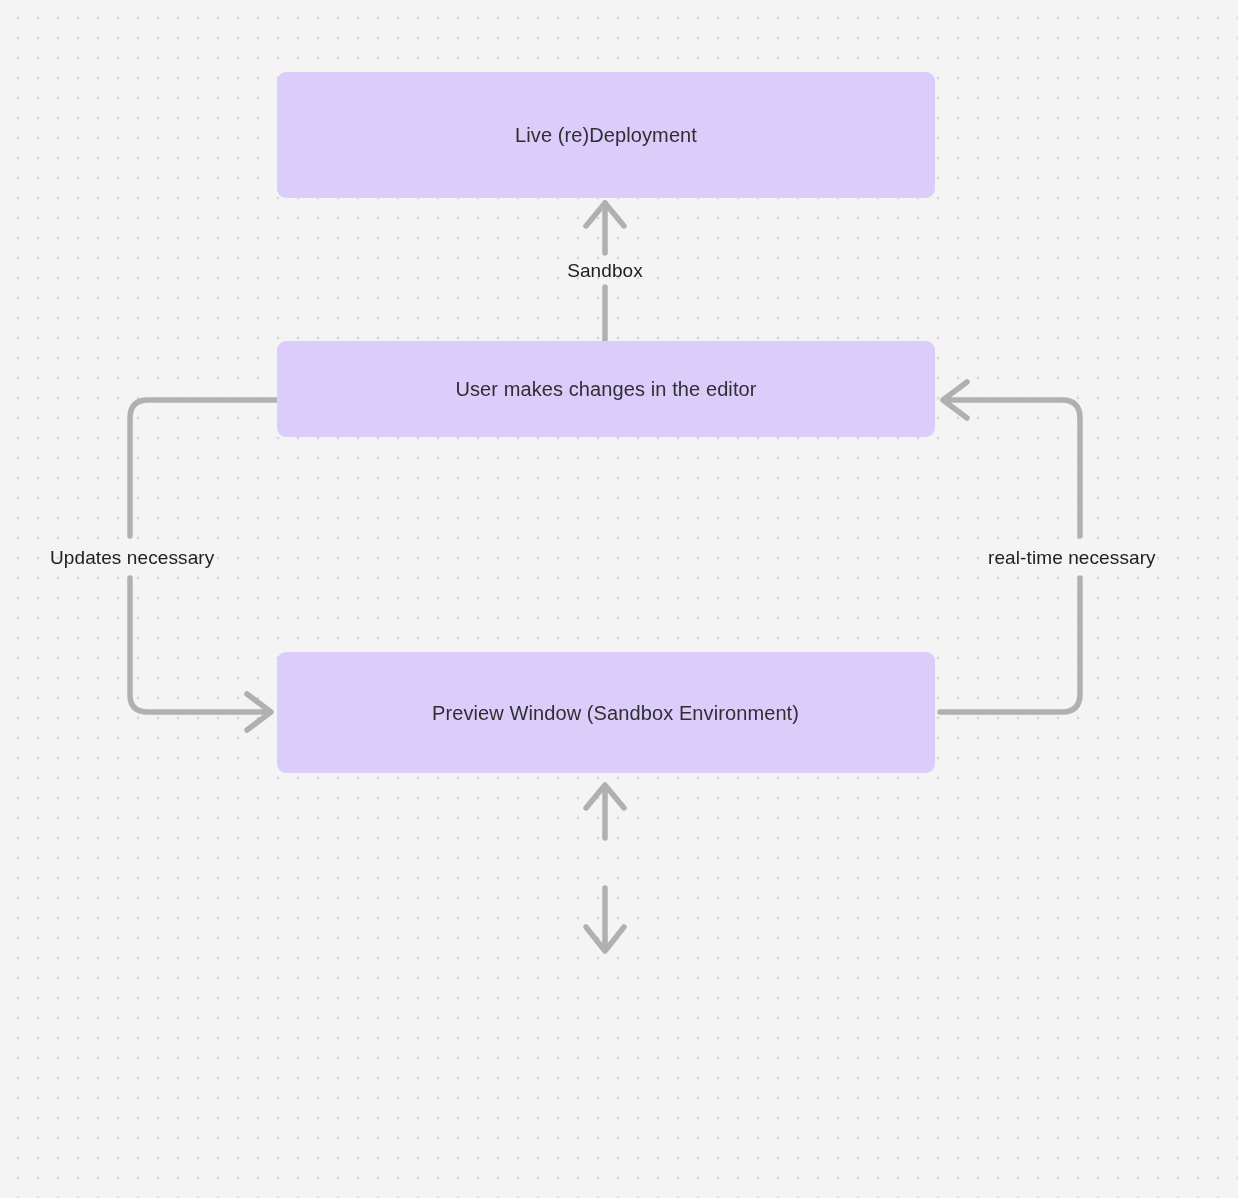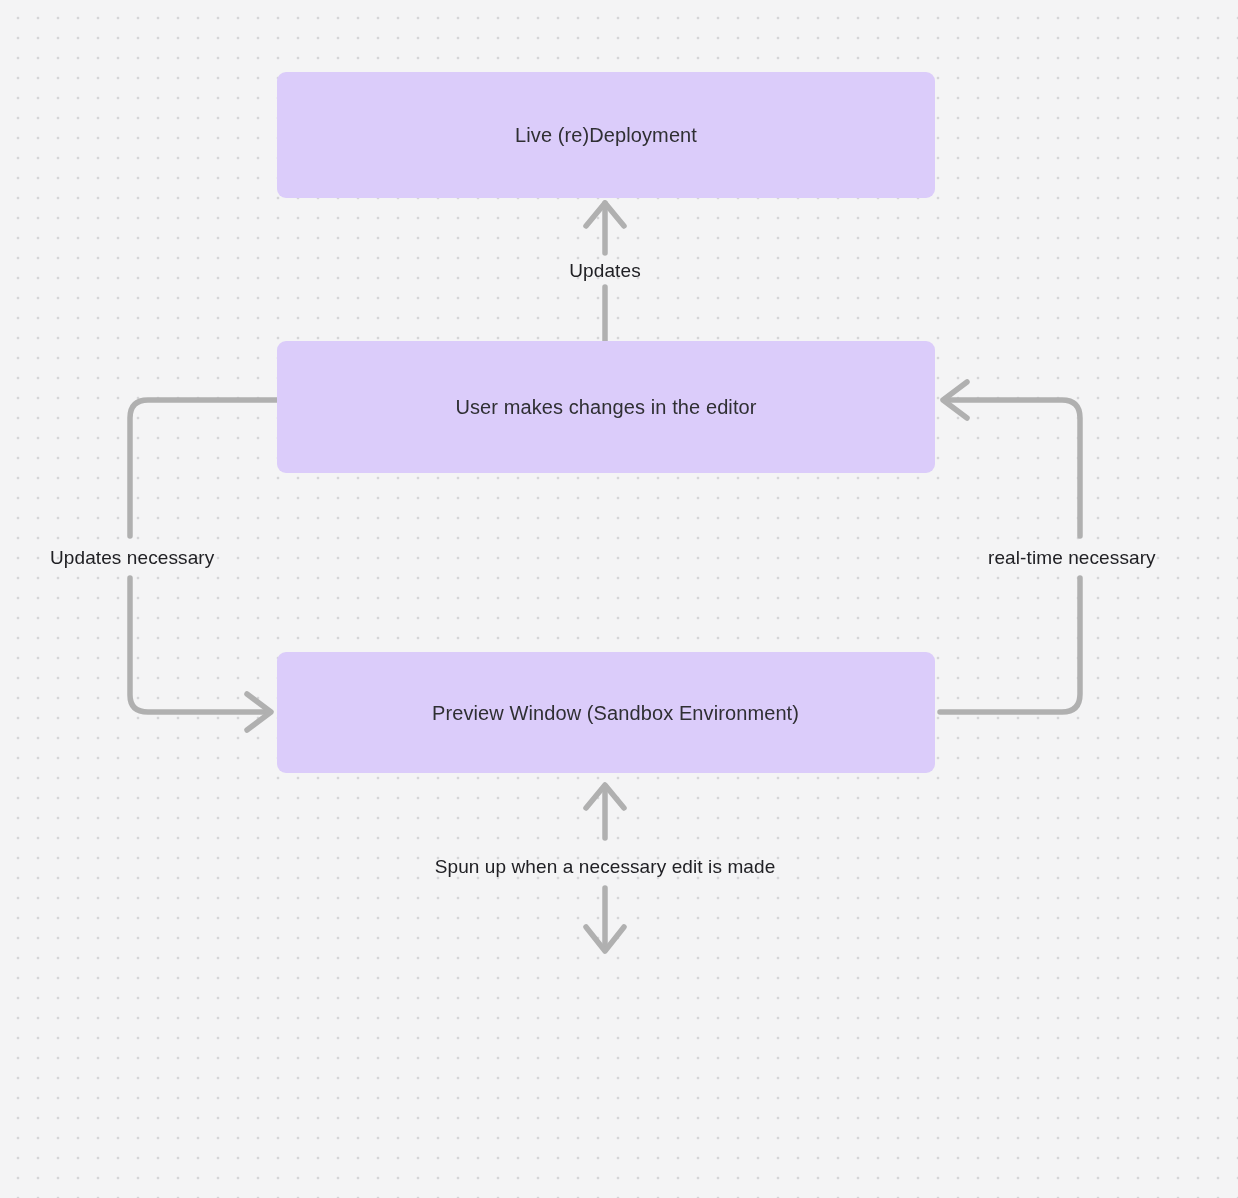--- a/index.html
+++ b/index.html
@@ -88,30 +88,29 @@
       <path d="M 586 808 L 605 785 L 624 808" stroke="#b0b0b0" stroke-width="5.5" fill="none" stroke-linecap="round" stroke-linejoin="round"></path>
       <path d="M 605 888 L 605 950" stroke="#b0b0b0" stroke-width="5.5" fill="none" stroke-linecap="round"></path>
       <path d="M 586 927 L 605 951 L 624 927" stroke="#b0b0b0" stroke-width="5.5" fill="none" stroke-linecap="round" stroke-linejoin="round"></path>
     </g>
   </svg>
 
   <div class="node" style="left:277px; top:72px; width:658px; height:126px;">
     <span class="node-label">Live (re)Deployment</span>
   </div>
 
-  <div class="node" style="left:277px; top:341px; width:658px; height:132px;">
+  <div class="node" style="left:277px; top:341px; width:658px; height:96px;">
     <span class="node-label">User makes changes in the editor</span>
   </div>
 
   <div class="node" style="left:277px; top:652px; width:658px; height:121px;padding-left:19px;">
     <span class="node-label">Preview Window (Sandbox Environment)</span>
   </div>
 
 
-  <div class="edge-label centered" style="left:605px; top:261px;">Updates</div>
+  <div class="edge-label centered" style="left:605px; top:261px;">Sandbox</div>
 
   <div class="edge-label" style="left:50px; top:548px;">Updates necessary</div>
 
   <div class="edge-label" style="left:988px; top:548px;">real-time necessary</div>
 
-  <div class="edge-label centered" style="left:605px; top:857px;">Spun up when a necessary edit is made</div>
 
 </div>
 
 </body></html>

